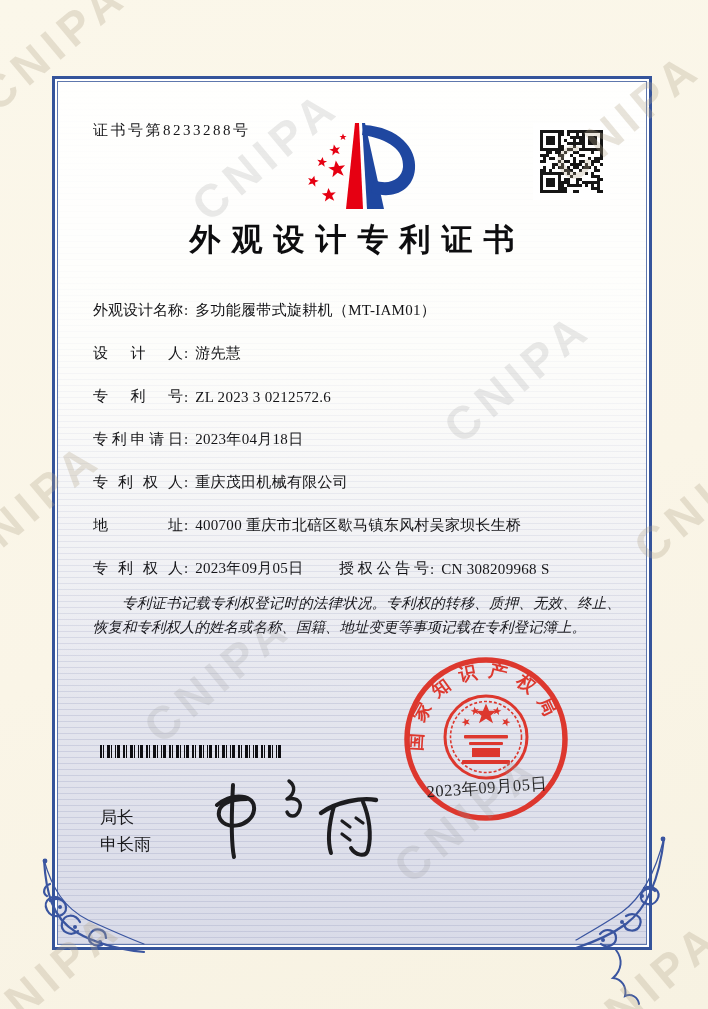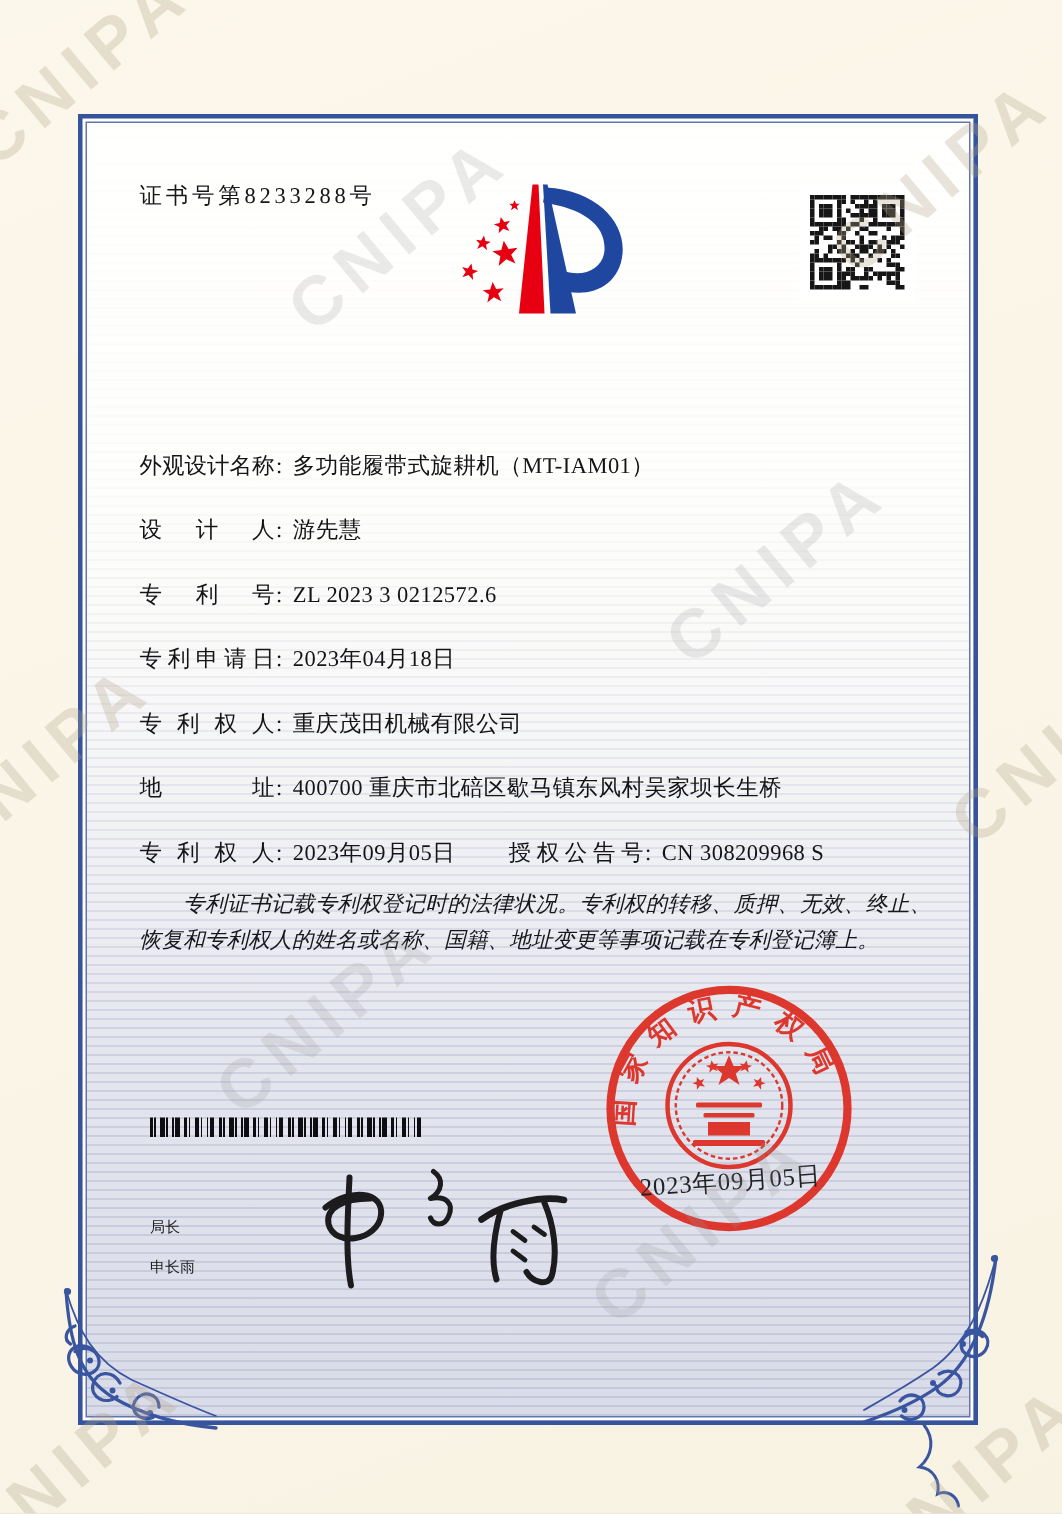--- a/index.html
+++ b/index.html
@@ -67,22 +67,22 @@
   .barcode { position:absolute; left:45px; top:666px; width:184px; height:13px;
     background:
       repeating-linear-gradient(90deg,#0e0e12 0 2px, transparent 2px 3px,
         #0e0e12 3px 4px, transparent 4px 7px,
         #0e0e12 7px 10px, transparent 10px 11px,
         #0e0e12 11px 12px, transparent 12px 15px,
         #0e0e12 15px 16px, transparent 16px 17px,
         #0e0e12 17px 20px, transparent 20px 23px);
   }
   .signer { position:absolute; left:45px; top:726px;
-            font-family:Liberation Serif, serif;
-            font-size:10px; color:#1b1b1e; line-height:27px; }
+            font-family:Liberation Mono, monospace;
+            font-size:17px; color:#1b1b1e; line-height:27px; }
   .signature { position:absolute; left:148px; top:676px; width:180px; height:112px; }
 
   
   .seal { position:absolute; left:400px; top:653px; width:172px; height:172px; z-index:20; opacity:0.93; }
   .seal-date {
     position:absolute; left:12px; top:124px; width:150px; text-align:center;
     font-size:16.5px; color:#141414; transform:rotate(-4deg); letter-spacing:0.5px;
     font-weight:500;
   }
 
@@ -358,20 +358,21 @@
           <i style="left:18px;top:60px"></i>
           <i style="left:21px;top:60px"></i>
           <i style="left:24px;top:60px"></i>
           <i style="left:33px;top:60px"></i>
           <i style="left:36px;top:60px"></i>
           <i style="left:57px;top:60px"></i>
           <i style="left:60px;top:60px"></i>
         </div>
     </div>
 
+    <div class="title">外观设计专利证书</div>
 
     <div class="fields">
       <div class="frow" style="top:222px">
         <span class="flabel">外观设计名称</span><span class="fcolon">:</span><span class="fvalue">多功能履带式旋耕机（MT-IAM01）</span>
       </div>
       <div class="frow" style="top:265px">
         <span class="flabel">设计人</span><span class="fcolon">:</span><span class="fvalue">游先慧</span>
       </div>
       <div class="frow" style="top:308px">
         <span class="flabel">专利号</span><span class="fcolon">:</span><span class="fvalue">ZL 2023 3 0212572.6</span>

